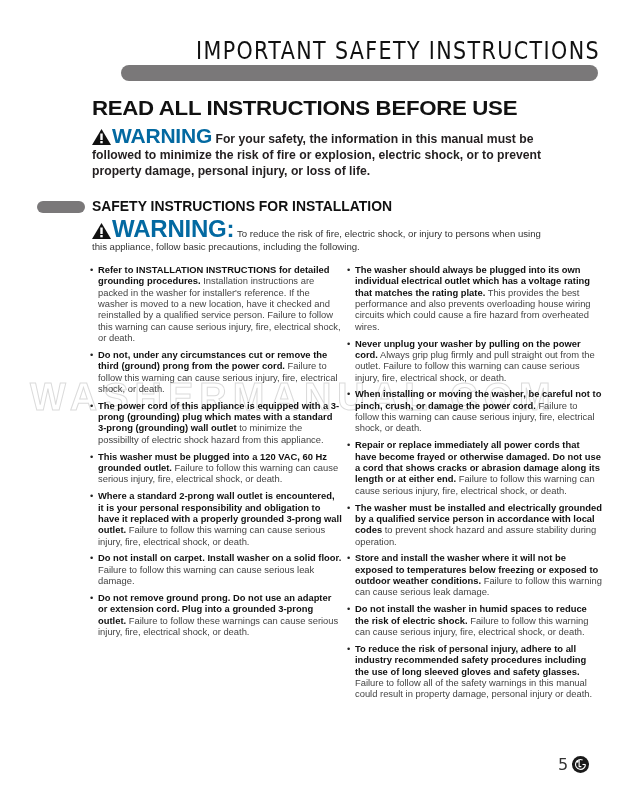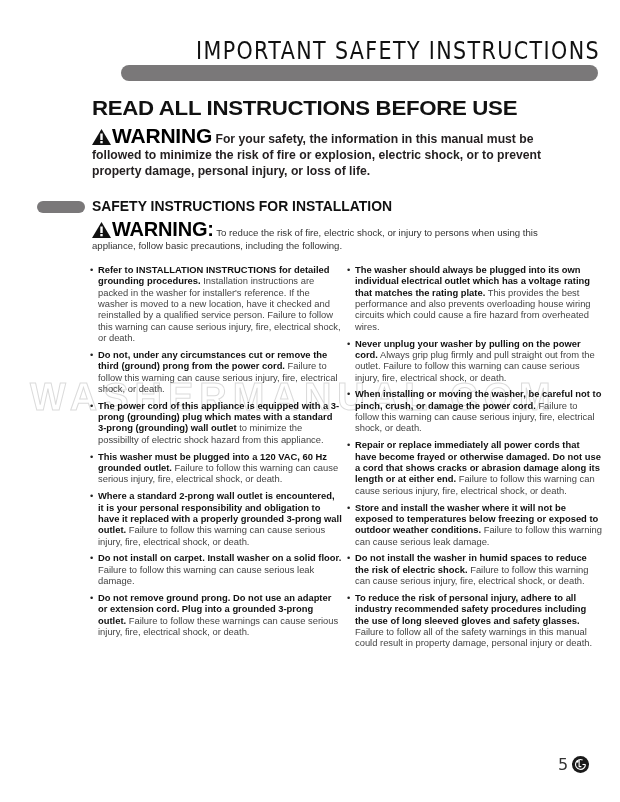--- a/index.html
+++ b/index.html
@@ -19,36 +19,36 @@
   .read-all {
     position: absolute; left: 92px; top: 96px;
     font-size: 21px; font-weight: bold; letter-spacing: -0.3px;
     white-space: nowrap; color: #111;
     transform: scaleX(1.06); transform-origin: left top;
   }
   .intro-warning {
     position: absolute; left: 92px; top: 128px; width: 460px;
     font-size: 12.2px; font-weight: bold; line-height: 16px; color: #231f20;
   }
-  .warn-big { font-size: 21px; font-weight: 900; letter-spacing: -0.2px; color:#000000; }
+  .warn-big { font-size: 21px; font-weight: 900; letter-spacing: -0.2px; color:#0369a1; }
   .warn-tri { display: inline-block; vertical-align: -2px; margin-right: 1px; }
   .section-pill {
     position: absolute; left: 37px; top: 201px; width: 48px; height: 12px;
     background: #7a7879; border-radius: 6px;
   }
   .section-title {
     position: absolute; left: 92px; top: 198px;
     font-size: 14.5px; font-weight: bold; white-space: nowrap; color: #111;
     transform: scaleX(0.96); transform-origin: left top;
   }
   .section-warning {
     position: absolute; left: 92px; top: 222px; width: 460px;
     font-size: 9.6px; line-height: 13px; color: #333;
   }
-  .section-warning .warn-big { font-size: 20px; }
+  .section-warning .warn-big { font-size: 24px; }
   .col { position: absolute; top: 264px; font-size: 9.4px; line-height: 11.35px; color: #444; }
   .col.left  { left: 90px;  width: 252px; }
   .col.right { left: 347px; width: 255px; }
   .col ul { list-style: none; margin: 0; padding: 0; }
   .col li { position: relative; padding-left: 8px; margin-bottom: 5.5px; }
   .col li::before { content: "\2022"; position: absolute; left: 0; top: 0; color: #222; }
   .col li b { color: #111; font-weight: bold; }
   .watermark {
     position: absolute; left: 30px; top: 376px;
     font-size: 38px; font-weight: bold; letter-spacing: 6px;
@@ -101,20 +101,21 @@
     <li><b>Do not remove ground prong. Do not use an adapter or extension cord. Plug into a grounded 3-prong outlet.</b> <span>Failure to follow these warnings can cause serious injury, fire, electrical shock, or death.</span></li>
   </ul>
 </div>
 
 <div class="col right">
   <ul>
     <li><b>The washer should always be plugged into its own individual electrical outlet which has a voltage rating that matches the rating plate.</b> <span>This provides the best performance and also prevents overloading house wiring circuits which could cause a fire hazard from overheated wires.</span></li>
     <li><b>Never unplug your washer by pulling on the power cord.</b> <span>Always grip plug firmly and pull straight out from the outlet. Failure to follow this warning can cause serious injury, fire, electrical shock, or death.</span></li>
     <li><b>When installing or moving the washer, be careful not to pinch, crush, or damage the power cord.</b> <span>Failure to follow this warning can cause serious injury, fire, electrical shock, or death.</span></li>
     <li><b>Repair or replace immediately all power cords that have become frayed or otherwise damaged. Do not use a cord that shows cracks or abrasion damage along its length or at either end.</b> <span>Failure to follow this warning can cause serious injury, fire, electrical shock, or death.</span></li>
+    <li><b>The washer must be installed and electrically grounded by a qualified service person in accordance with local codes</b> <span>to prevent shock hazard and assure stability during operation.</span></li>
     <li><b>Store and install the washer where it will not be  exposed to temperatures below freezing or exposed to outdoor weather conditions.</b> <span>Failure to follow this warning can cause serious leak damage.</span></li>
     <li><b>Do not install the washer in humid spaces to reduce the risk of electric shock.</b> <span>Failure to follow this warning can cause serious injury, fire, electrical shock, or death.</span></li>
     <li><b>To reduce the risk of personal injury, adhere to all industry recommended safety procedures including the use of long sleeved gloves and safety glasses.</b> <span>Failure to follow all of the safety warnings in this manual could result in property damage, personal injury or death.</span></li>
   </ul>
 </div>
 
 <div class="page-footer">
   <span class="page-number">5</span>
   <svg class="lg-logo" viewBox="0 0 20 20">
     <circle cx="10" cy="10" r="10" fill="#1a1a1a"></circle>

